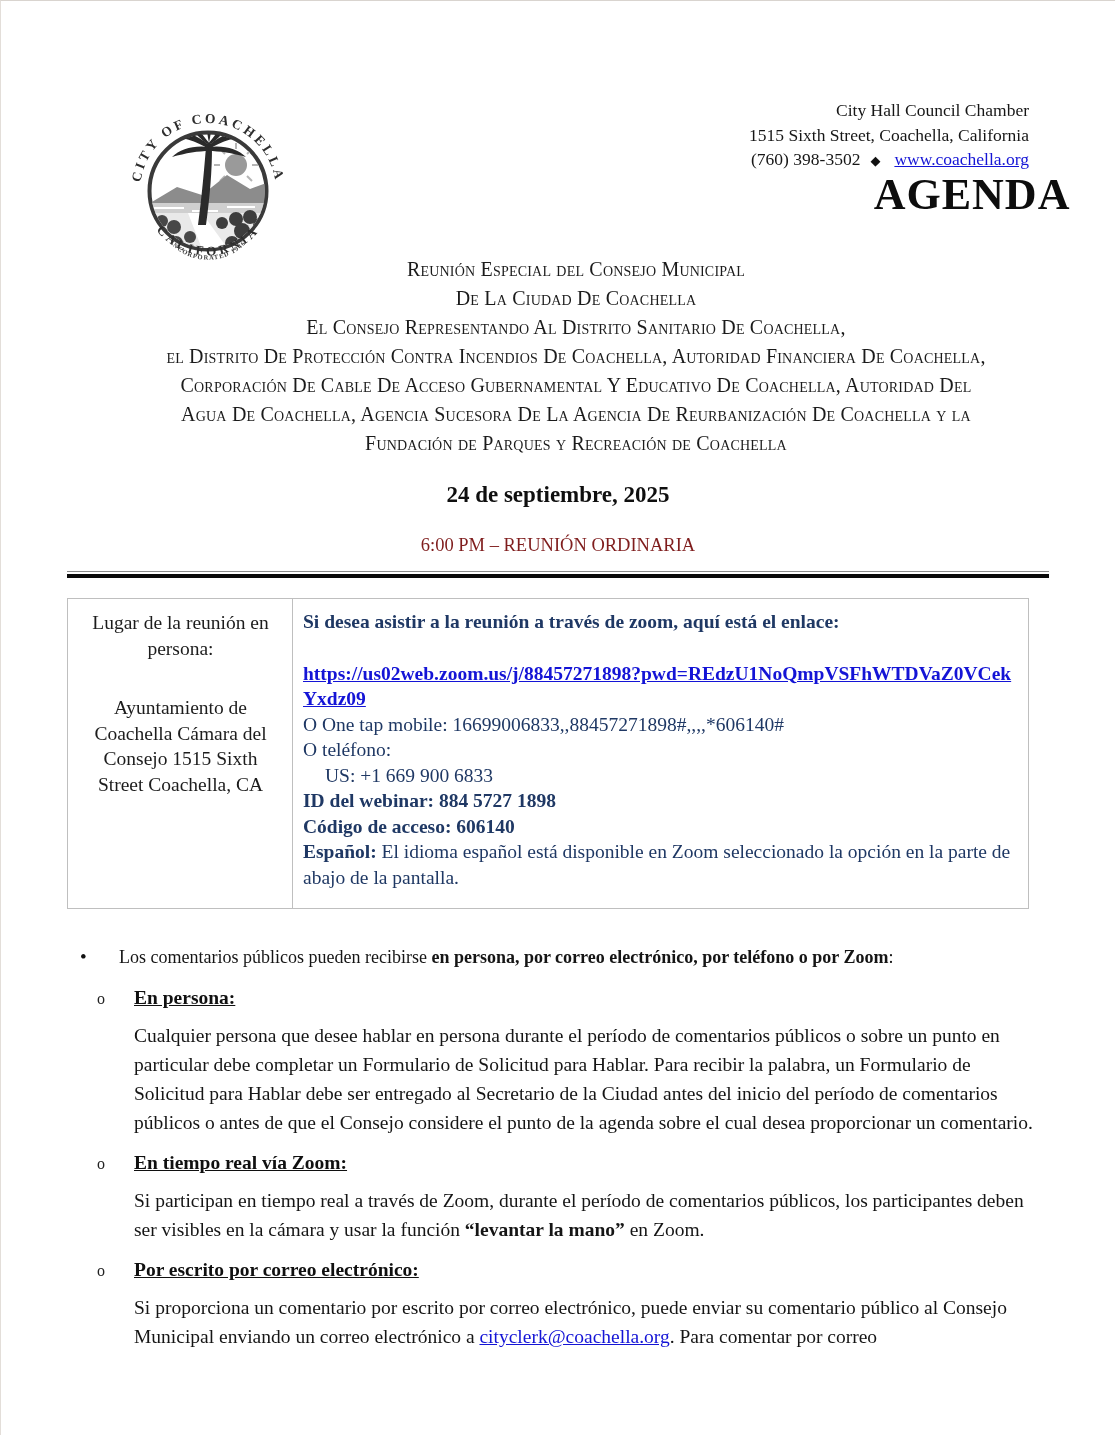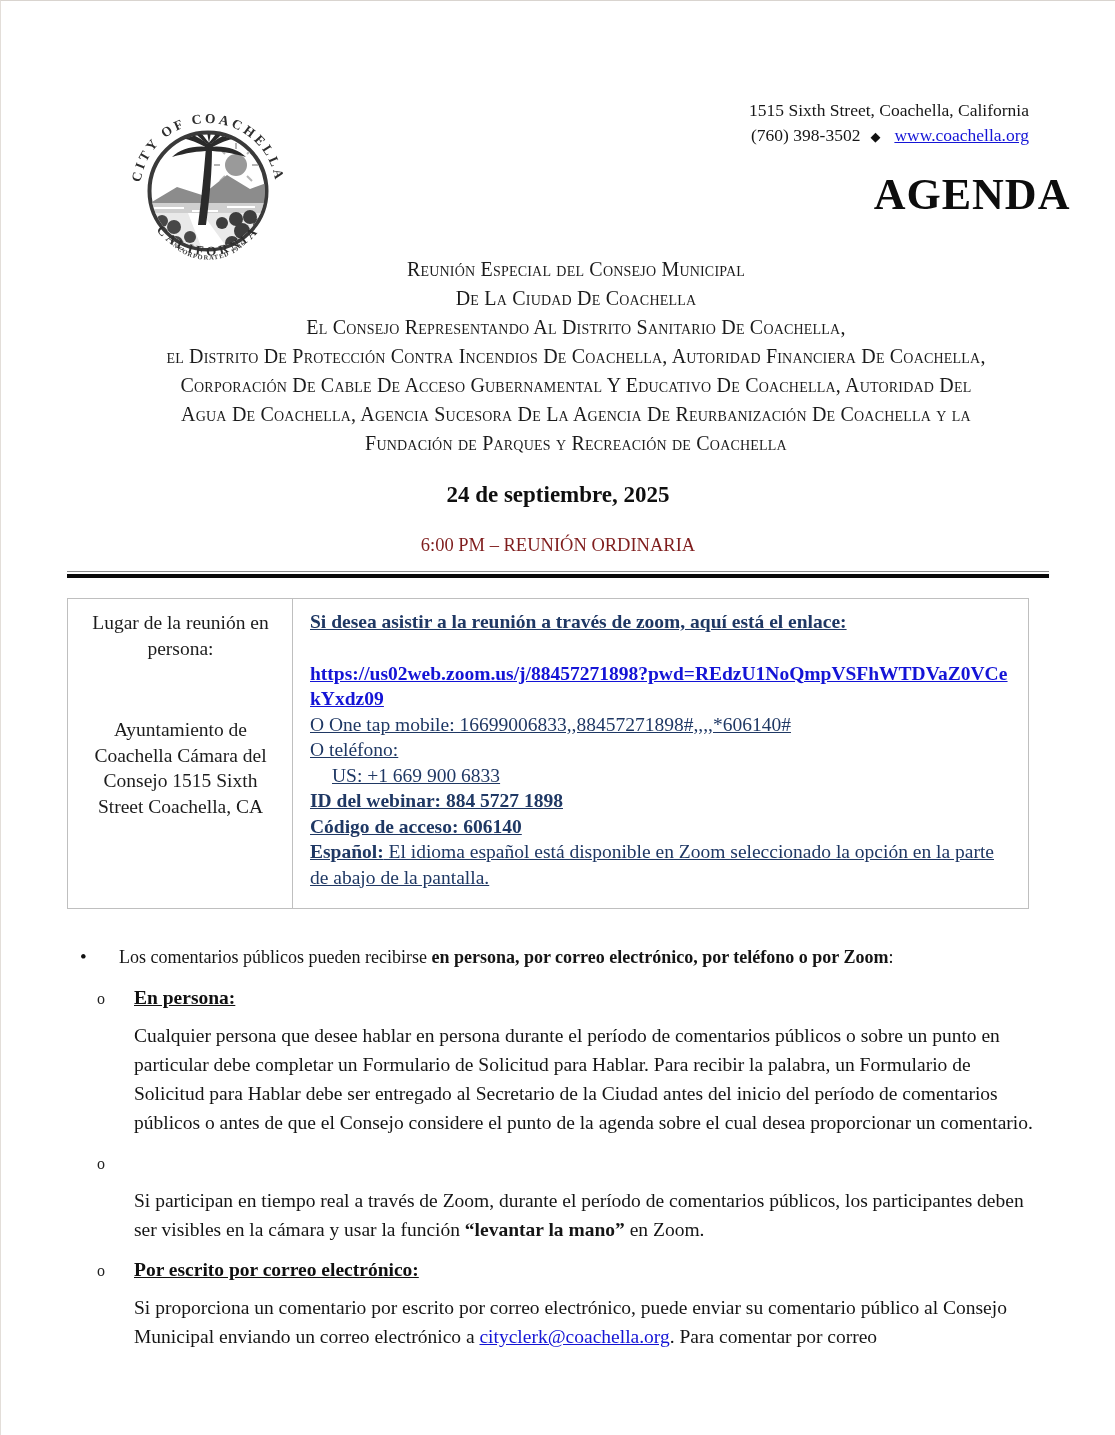--- a/index.html
+++ b/index.html
@@ -46,22 +46,22 @@
   
   .meeting-table{
     margin:20px 0 0 66px;width:962px;
     border-collapse:collapse;table-layout:fixed;
   }
   .meeting-table td{
     border:1px solid #bfbfbf;vertical-align:top;
     font-size:19.5px;line-height:25.5px;
   }
   .cell-location{width:199px;padding:11px 12px 12px 13px;color:#1c1c1c;text-align:center;}
-  .cell-zoom{padding:10px 16px 18px 17px;color:#1f3864;text-decoration:underline;}
-  .loc-address{margin-top:56px;font-family:Liberation Serif, serif;}
+  .cell-zoom{padding:10px 16px 18px 10px;color:#1f3864;}
+  .loc-address{margin-top:34px;font-family:Liberation Serif, serif;}
   .zoom-intro{font-weight:bold;}
   .zoom-link-wrap{margin-top:26px;}
   .zoom-link{font-weight:bold;word-break:break-all;color:#1414d6;text-decoration:underline;}
   .zoom-phone-us{padding-left:22px;}
   .zoom-bold{font-weight:bold;}
   .zoom-spanish{}
   .zoom-spanish .lbl{font-weight:bold;}
   
   .comments{margin-top:33px;}
   .bullet-row{display:flex;margin-left:79px;margin-right:70px;}
@@ -157,20 +157,21 @@
         <text font-family="'Liberation Serif',serif" font-size="13" font-weight="bold" letter-spacing="3.5" fill="#2e2e2e">
           <textPath href="#arcBottom" startOffset="50%" text-anchor="middle">CALIFORNIA</textPath>
         </text>
         <text font-family="'Liberation Serif',serif" font-size="6.5" font-weight="bold" letter-spacing="1" fill="#3a3a3a">
           <textPath href="#arcInc" startOffset="50%" text-anchor="middle">INCORPORATED 1946</textPath>
         </text>
       </svg>
     </div>
 
     <div class="contact">
+      <div>City Hall Council Chamber</div>
       <div>1515 Sixth Street, Coachella, California</div>
       <div><span>(760) 398-3502</span><span class="diamond">◆</span><a class="link" href="#">www.coachella.org</a></div>
     </div>
 
     <div class="agenda-title">AGENDA</div>
   </div>
 
   <div class="subtitle">
     <div class="line">Reunión Especial del Consejo Municipal</div>
     <div class="line">De La Ciudad De Coachella</div>
@@ -218,20 +219,21 @@
       <div class="sub-head-row">
         <div class="sub-marker">o</div>
         <div class="sub-heading">En persona:</div>
       </div>
       <div class="sub-body">Cualquier persona que desee hablar en persona durante el período de comentarios públicos o sobre un punto en particular debe completar un Formulario de Solicitud para Hablar. Para recibir la palabra, un Formulario de Solicitud para Hablar debe ser entregado al Secretario de la Ciudad antes del inicio del período de comentarios públicos o antes de que el Consejo considere el punto de la agenda sobre el cual desea proporcionar un comentario.</div>
     </div>
 
     <div class="sub-item">
       <div class="sub-head-row">
         <div class="sub-marker">o</div>
+        <div class="sub-heading">En tiempo real vía Zoom:</div>
       </div>
       <div class="sub-body"><span>Si participan en tiempo real a través de Zoom, durante el período de comentarios públicos, los participantes deben ser visibles en la cámara y usar la función </span><b>“levantar la mano”</b><span> en Zoom.</span></div>
     </div>
 
     <div class="sub-item">
       <div class="sub-head-row">
         <div class="sub-marker">o</div>
         <div class="sub-heading">Por escrito por correo electrónico:</div>
       </div>
       <div class="sub-body"><span>Si proporciona un comentario por escrito por correo electrónico, puede enviar su comentario público al Consejo Municipal enviando un correo electrónico a </span><a class="email-link" href="#">cityclerk@coachella.org</a><span>. Para comentar por correo</span></div>

